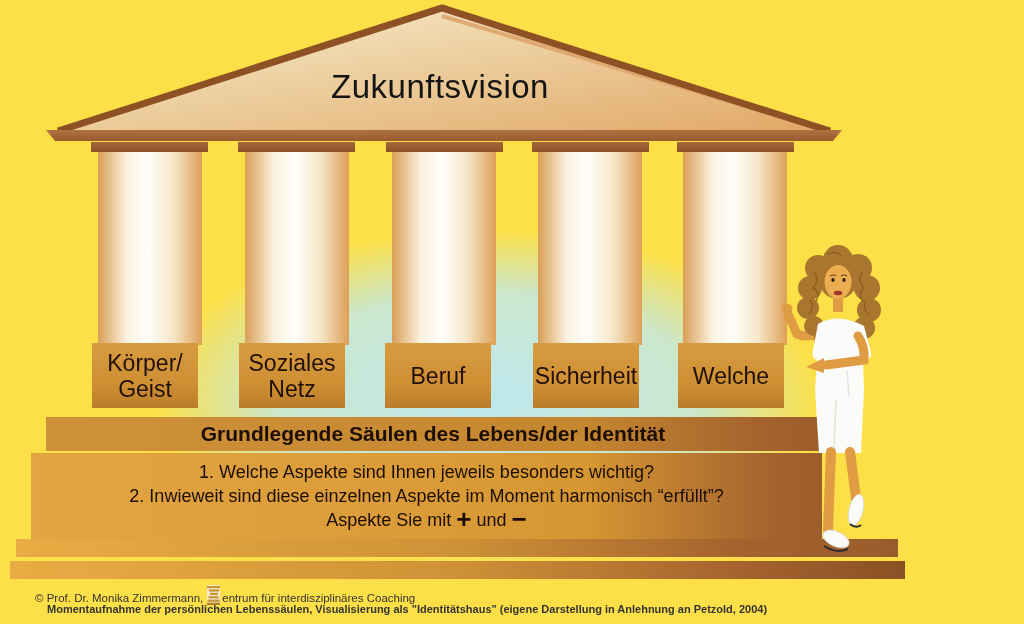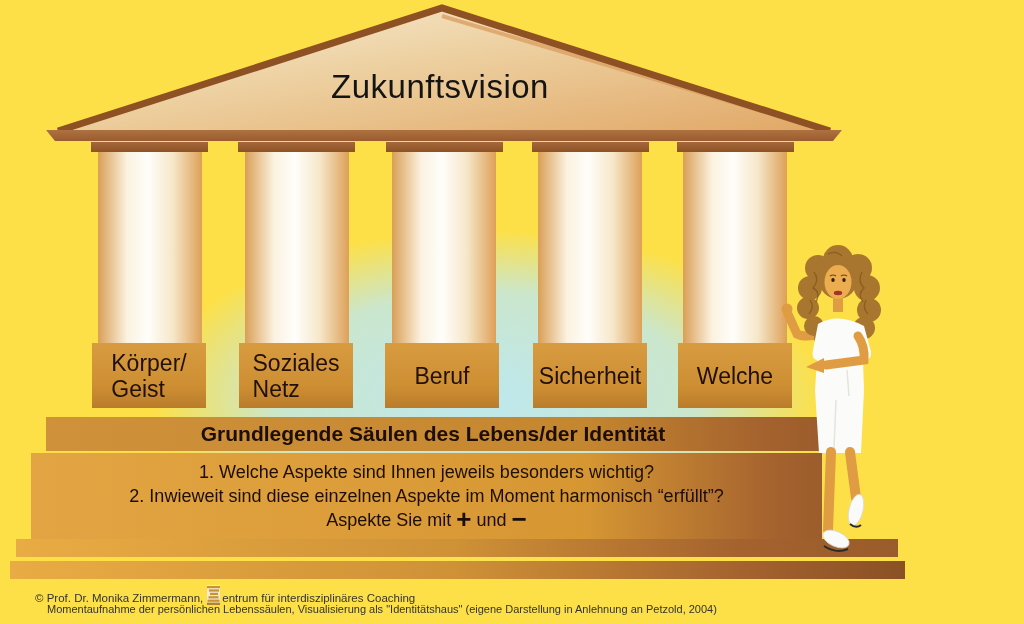--- a/index.html
+++ b/index.html
@@ -7,43 +7,43 @@
           font-family:"Liberation Sans",sans-serif;}
   .sky{position:absolute;left:40px;top:118px;width:930px;height:465px;z-index:1;
        background:radial-gradient(ellipse 50% 50% at 48% 60%,#BEE8EE 0%,rgba(190,232,238,.8) 45%,rgba(190,232,238,0) 72%);}
   .roof-svg{position:absolute;left:0;top:0;z-index:3;}
   .roof-title{position:absolute;left:290px;top:68px;width:300px;text-align:center;z-index:4;
         font-size:33px;color:#141414;letter-spacing:.5px;}
   .capital{position:absolute;top:142px;width:117px;height:10px;z-index:3;
         background:linear-gradient(180deg,#A4683A,#8E5226);}
   .shaft{position:absolute;top:152px;width:104px;height:193px;z-index:2;
         background:linear-gradient(90deg,#D99F56 0%,#FBF2E0 28%,#FFFEFA 48%,#F6E7C9 72%,#DDA057 100%);}
-  .base{position:absolute;top:343px;width:114px;height:65px;z-index:3;
+  .base{position:absolute;top:343px;width:106px;height:65px;z-index:3;
         background:linear-gradient(180deg,#D89B40 0%,#CE8F33 65%,#BA7C2B 100%);
-        display:flex;align-items:center;justify-content:center;text-align:left;}
+        display:flex;align-items:center;justify-content:center;text-align:center;}
   .base span{font-size:23px;line-height:26px;color:#201008;white-space:pre-line;}
   .step{position:absolute;z-index:3;color:#1C0E05;margin-top:8px;}
   .step-a{left:46px;top:409px;width:774px;height:34px;
         background:linear-gradient(90deg,#CF9139 0%,#C4862F 70%,#A4622E 93%,#9C5D2C 100%);
         display:flex;align-items:center;justify-content:center;}
   .step-a span{font-size:21px;font-weight:bold;}
   .step-b{left:31px;top:445px;width:791px;height:89px;
         background:linear-gradient(90deg,#E3A543 0%,#D69733 70%,#A4622E 94%,#9C5D2C 100%);
         text-align:center;}
   .step-b .ln{font-size:18px;line-height:24px;}
   .step-b .ln1{margin-top:7px;}
   .sym{font-size:26px;font-weight:bold;vertical-align:-2px;line-height:18px;}
   .step-c{left:16px;top:531px;width:882px;height:18px;
         background:linear-gradient(90deg,#E9AC44 0%,#CE9136 50%,#A4622E 82%,#9A5C2B 100%);}
   .step-d{left:10px;top:553px;width:895px;height:18px;
         background:linear-gradient(90deg,#E9AC44 0%,#CE9136 50%,#A4622E 82%,#8A5124 100%);}
   .woman{position:absolute;left:770px;top:238px;z-index:5;}
   .footer{position:absolute;z-index:6;color:#333;}
   .f1{left:35px;top:585px;font-size:11.5px;}
-  .f2{left:47px;top:603px;font-size:11px;}
+  .f2{left:47px;top:603px;font-size:11px;font-weight:bold;}
   .zlogo{display:inline-block;vertical-align:-3px;margin:0 1px 0 3px;}
 </style>
 </head>
 <body>
 
 <div class="canvas">
 
   <div class="sky"></div>
 
   <svg class="roof-svg" width="1024" height="150" viewBox="0 0 1024 150">

